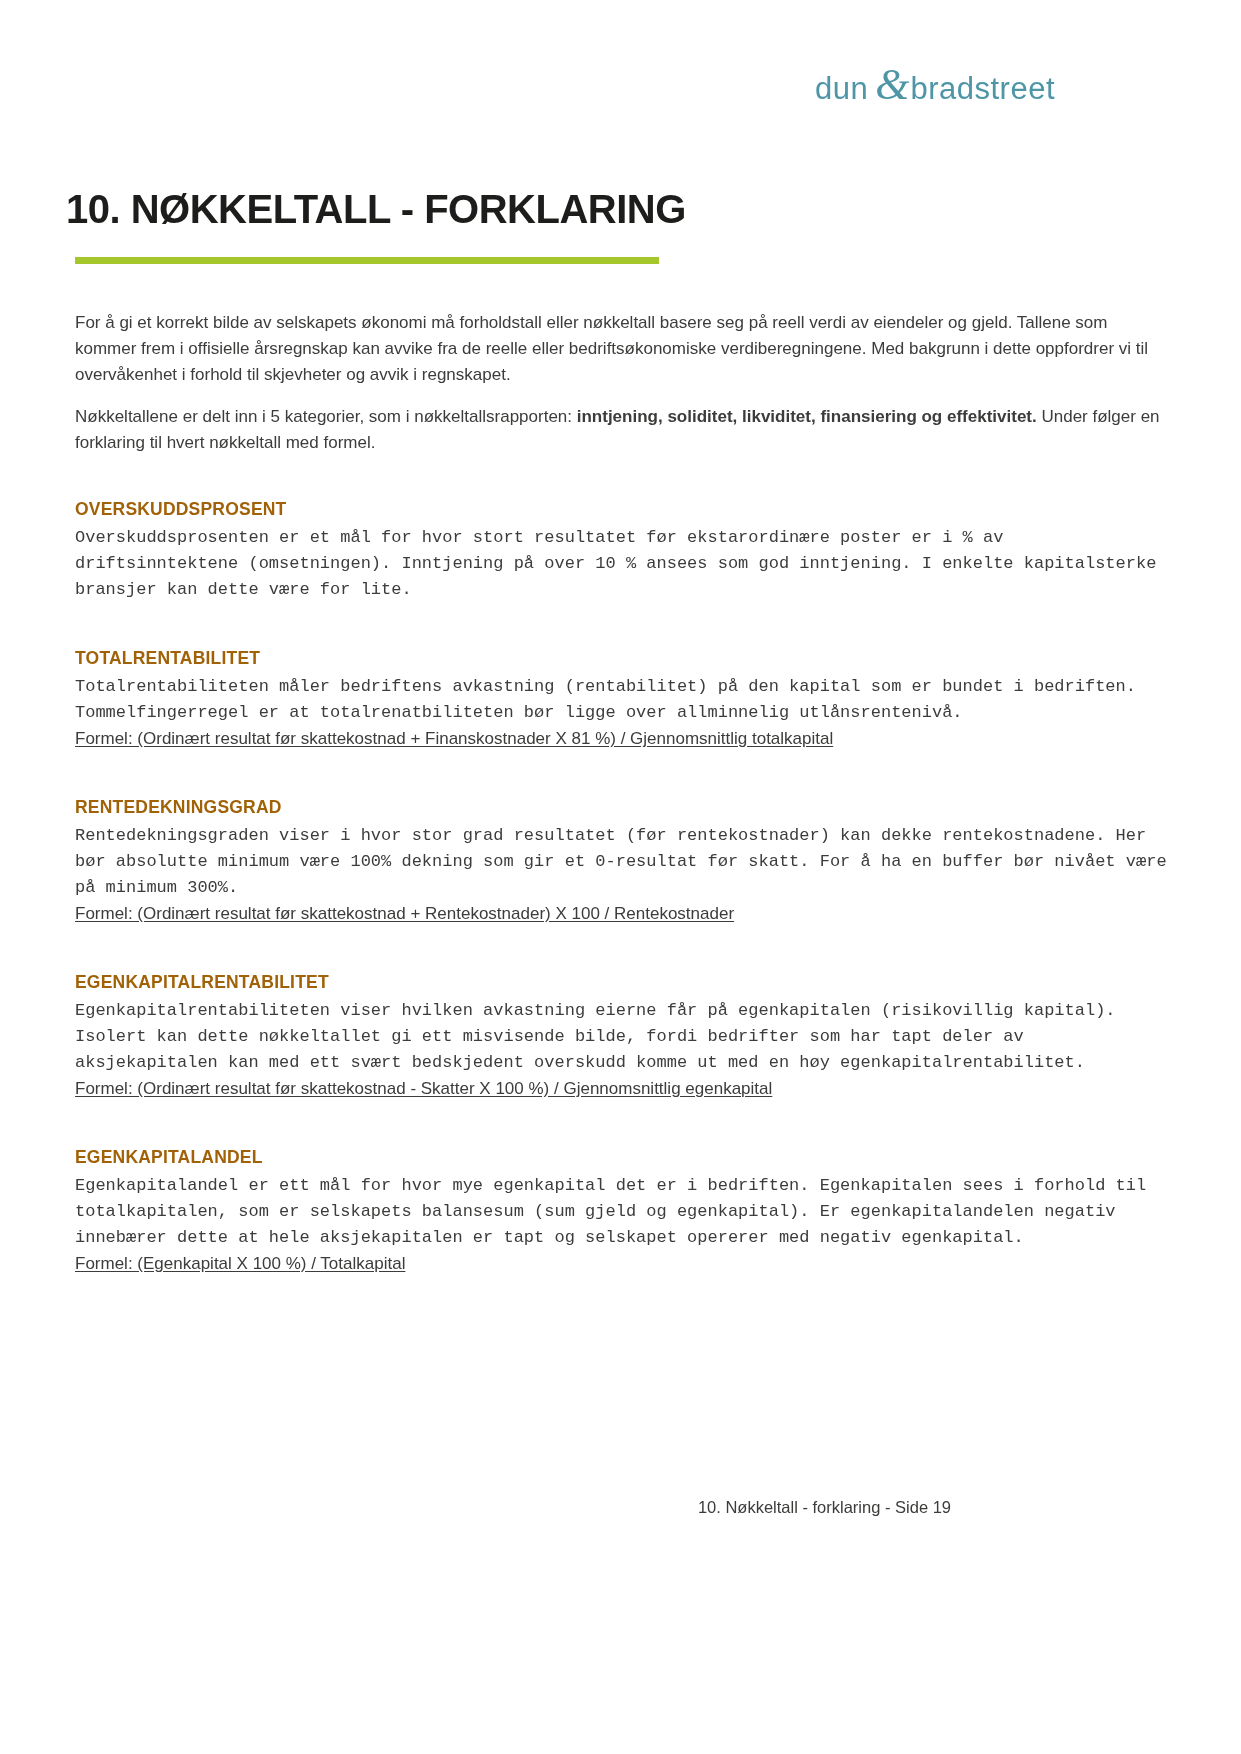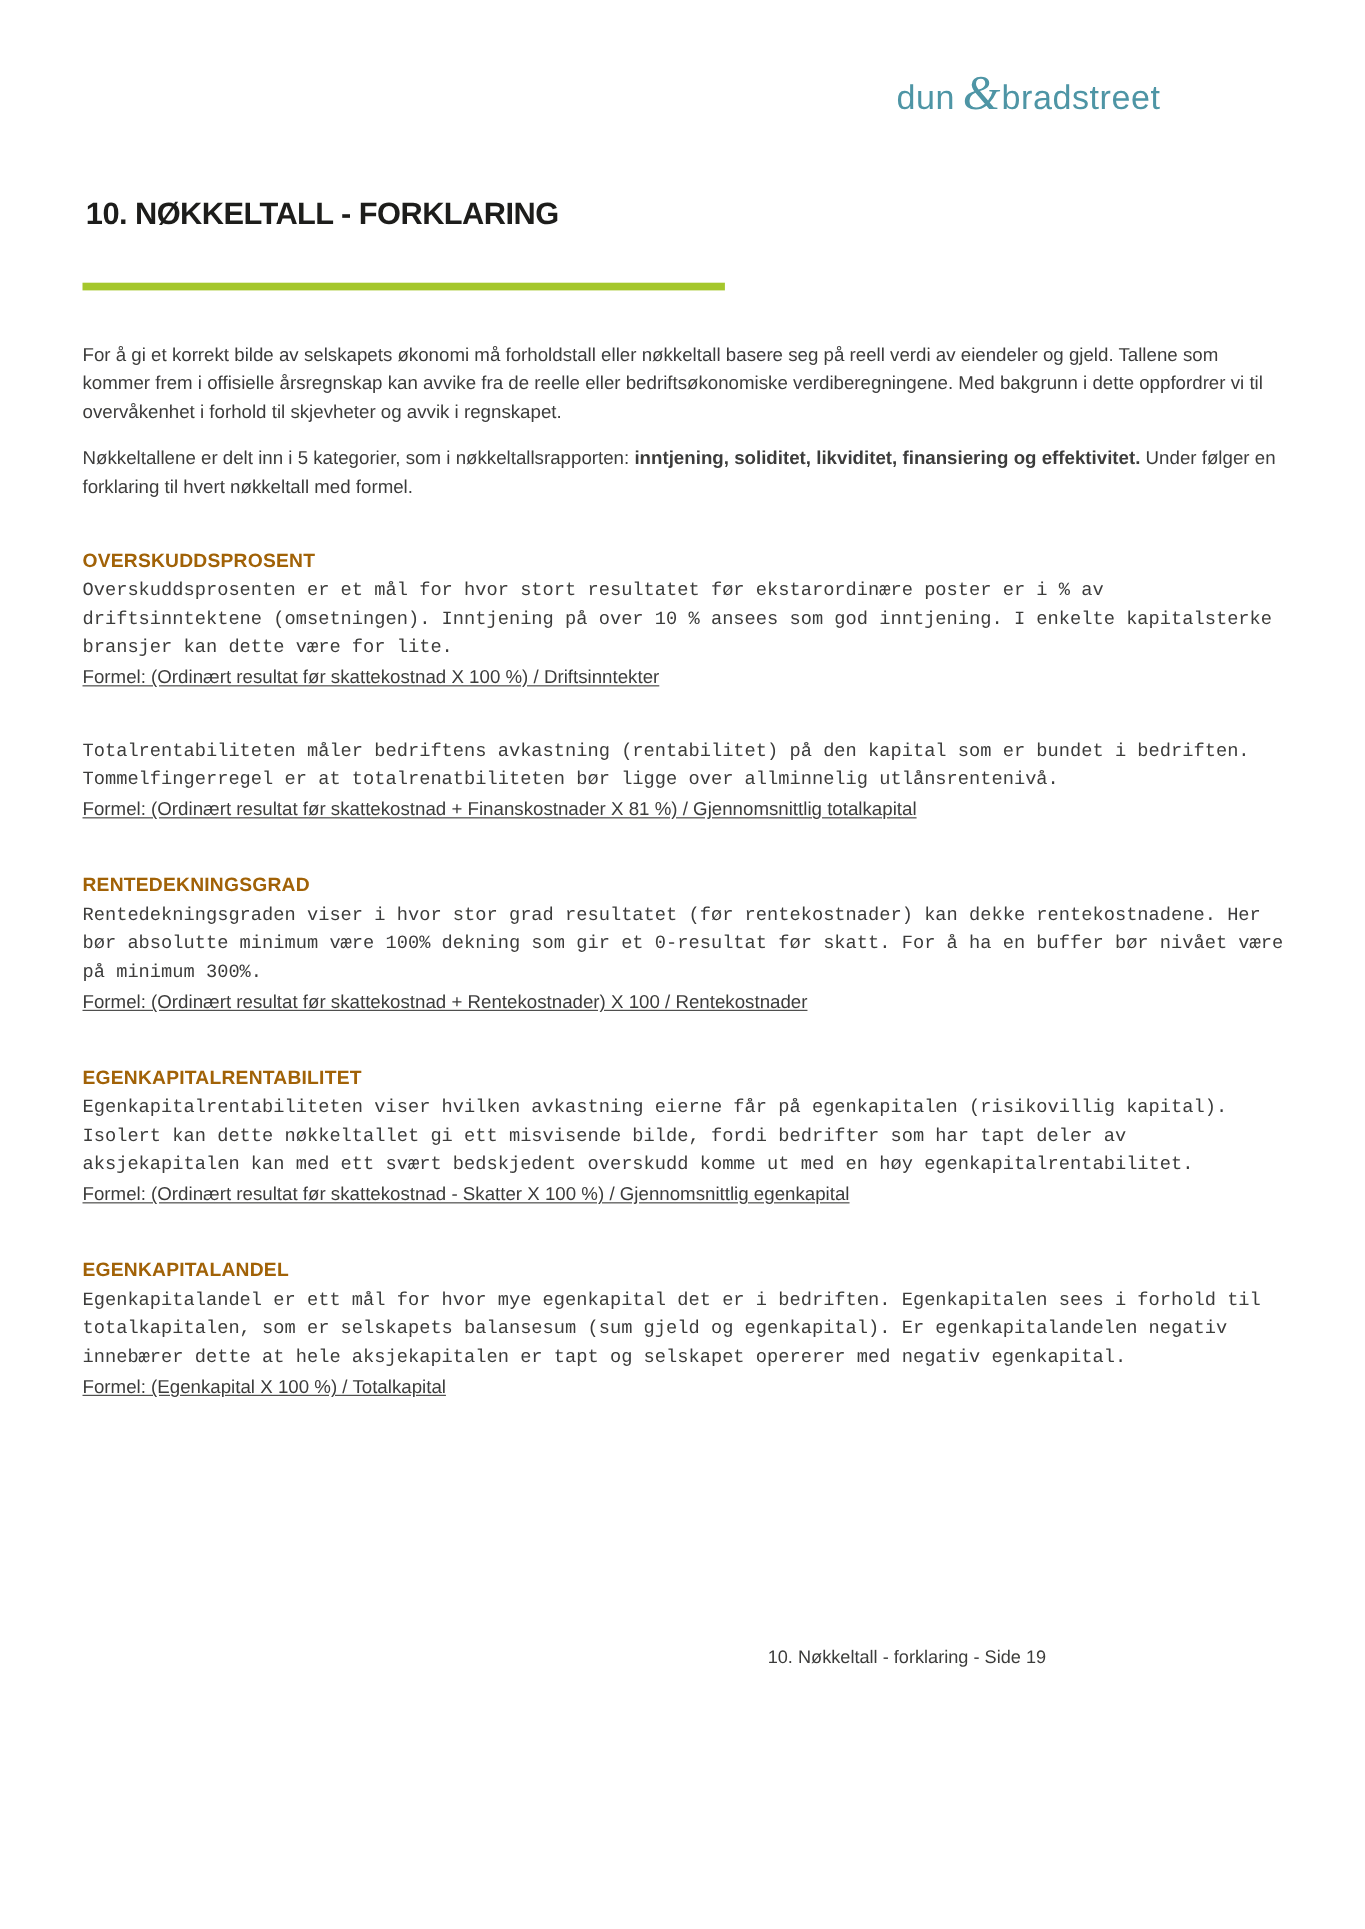--- a/index.html
+++ b/index.html
@@ -36,23 +36,23 @@
     font-family: "Liberation Serif", serif;
     font-style: italic;
     font-size: 44px;
     margin: 0 1px 0 7px;
     position: relative;
     top: -3px;
   }
   
   .title {
     position: absolute;
-    left: 78px;
+    left: 66px;
     top: 160px;
-    font-size: 28px;
+    font-size: 40px;
     font-weight: 700;
     color: #1d1d1b;
     letter-spacing: -0.5px;
   }
   .accent-bar {
     position: absolute;
     left: 75px;
     top: 257px;
     width: 584px;
     height: 7px;
@@ -122,24 +122,24 @@
 
   <div class="content">
 
     <p class="para">For å gi et korrekt bilde av selskapets økonomi må forholdstall eller nøkkeltall basere seg på reell verdi av eiendeler og gjeld. Tallene som kommer frem i offisielle årsregnskap kan avvike fra de reelle eller bedriftsøkonomiske verdiberegningene. Med bakgrunn i dette oppfordrer vi til overvåkenhet i forhold til skjevheter og avvik i regnskapet.</p>
 
     <p class="para last-intro"><span>Nøkkeltallene er delt inn i 5 kategorier, som i nøkkeltallsrapporten: </span><span class="bold">inntjening, soliditet, likviditet, finansiering og effektivitet.</span><span> Under følger en forklaring til hvert nøkkeltall med formel.</span></p>
 
     <div class="section">
       <h2 class="section-heading">OVERSKUDDSPROSENT</h2>
       <p class="section-body">Overskuddsprosenten er et mål for hvor stort resultatet før ekstarordinære poster er i % av driftsinntektene (omsetningen). Inntjening på over 10 % ansees som god inntjening. I enkelte kapitalsterke bransjer kan dette være for lite.</p>
-      <p class="formula">Formel: (Ordinært resultat før skattekostnad X 100 %) / Driftsinntekter</p>
     </div>
 
     <div class="section">
+      <h2 class="section-heading">TOTALRENTABILITET</h2>
       <p class="section-body">Totalrentabiliteten måler bedriftens avkastning (rentabilitet) på den kapital som er bundet i bedriften. Tommelfingerregel er at totalrenatbiliteten bør ligge over allminnelig utlånsrentenivå.</p>
       <p class="formula">Formel: (Ordinært resultat før skattekostnad + Finanskostnader X 81 %) / Gjennomsnittlig totalkapital</p>
     </div>
 
     <div class="section">
       <h2 class="section-heading">RENTEDEKNINGSGRAD</h2>
       <p class="section-body">Rentedekningsgraden viser i hvor stor grad resultatet (før rentekostnader) kan dekke rentekostnadene. Her bør absolutte minimum være 100% dekning som gir et 0-resultat før skatt. For å ha en buffer bør nivået være på minimum 300%.</p>
       <p class="formula">Formel: (Ordinært resultat før skattekostnad + Rentekostnader) X 100 / Rentekostnader</p>
     </div>
 

